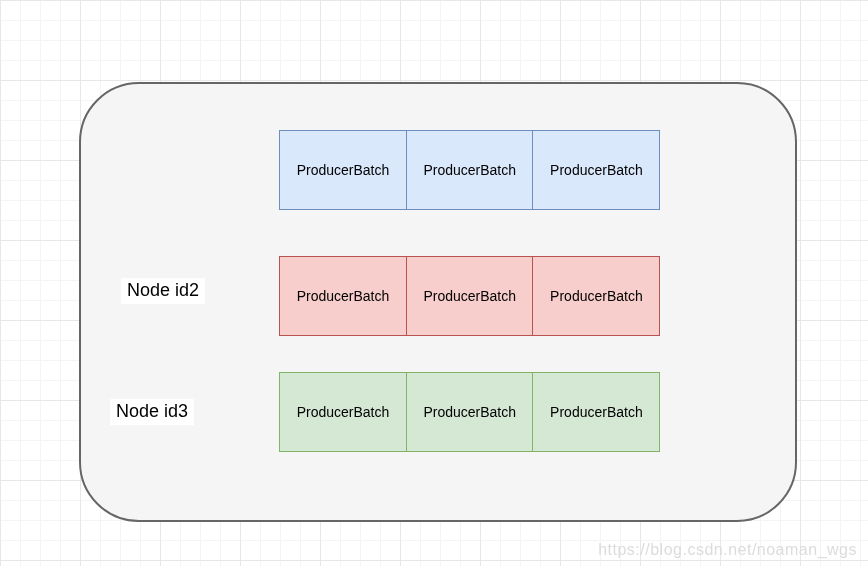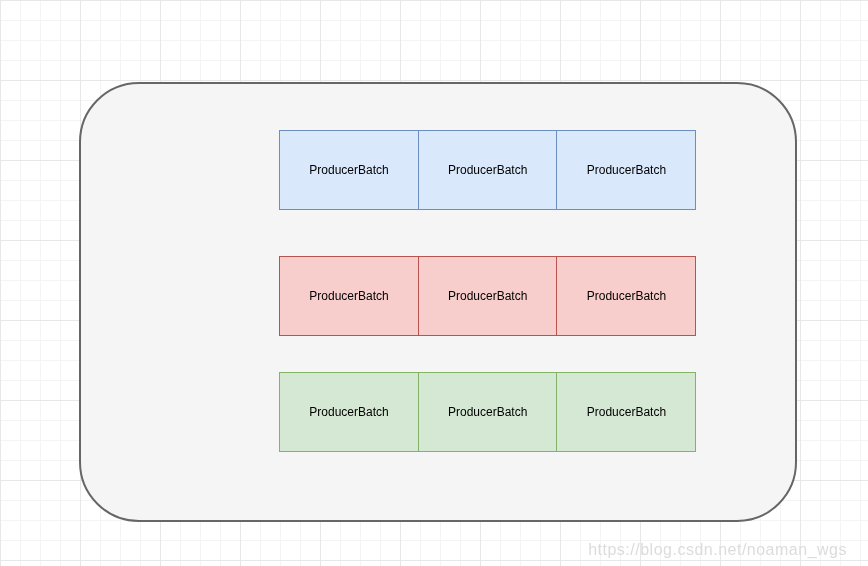--- a/index.html
+++ b/index.html
@@ -43,48 +43,50 @@
     position: absolute;
     left: 279px;
     width: 420px;
     height: 80px;
     display: flex;
   }
   .row-1 { top: 130px; }
   .row-2 { top: 256px; }
   .row-3 { top: 372px; }
   .cell {
-    width: 140px;
+    width: 128px;
     box-sizing: border-box;
     border: 1.3px solid;
     display: flex;
     align-items: center;
     justify-content: center;
-    font-size: 12px;
+    font-size: 14px;
     color: #000000;
     white-space: nowrap;
   }
   .cell + .cell { margin-left: -1.3px; }
   .watermark {
     position: absolute;
-    right: 21px;
+    right: 11px;
     bottom: 7px;
     font-size: 16px;
     color: #dcdcdc;
     letter-spacing: 0.5px;
     margin-top: 48px;
   }
 </style>
 </head>
 <body>
 
 <div class="stage">
 
   <div class="cluster" style="background: rgb(245, 245, 245); border-color: rgb(102, 102, 102);"></div>
 
+  <div class="node-label label-2" style="background: rgb(255, 255, 255);">Node id2</div>
+  <div class="node-label label-3" style="background: rgb(255, 255, 255);">Node id3</div>
 
   <div class="batch-row row-1">
     <div class="cell" style="background: rgb(218, 232, 252); border-color: rgb(108, 142, 191);">ProducerBatch</div>
     <div class="cell" style="background: rgb(218, 232, 252); border-color: rgb(108, 142, 191);">ProducerBatch</div>
     <div class="cell" style="background: rgb(218, 232, 252); border-color: rgb(108, 142, 191);">ProducerBatch</div>
   </div>
 
   <div class="batch-row row-2">
     <div class="cell" style="background: rgb(248, 206, 204); border-color: rgb(184, 84, 80);">ProducerBatch</div>
     <div class="cell" style="background: rgb(248, 206, 204); border-color: rgb(184, 84, 80);">ProducerBatch</div>

